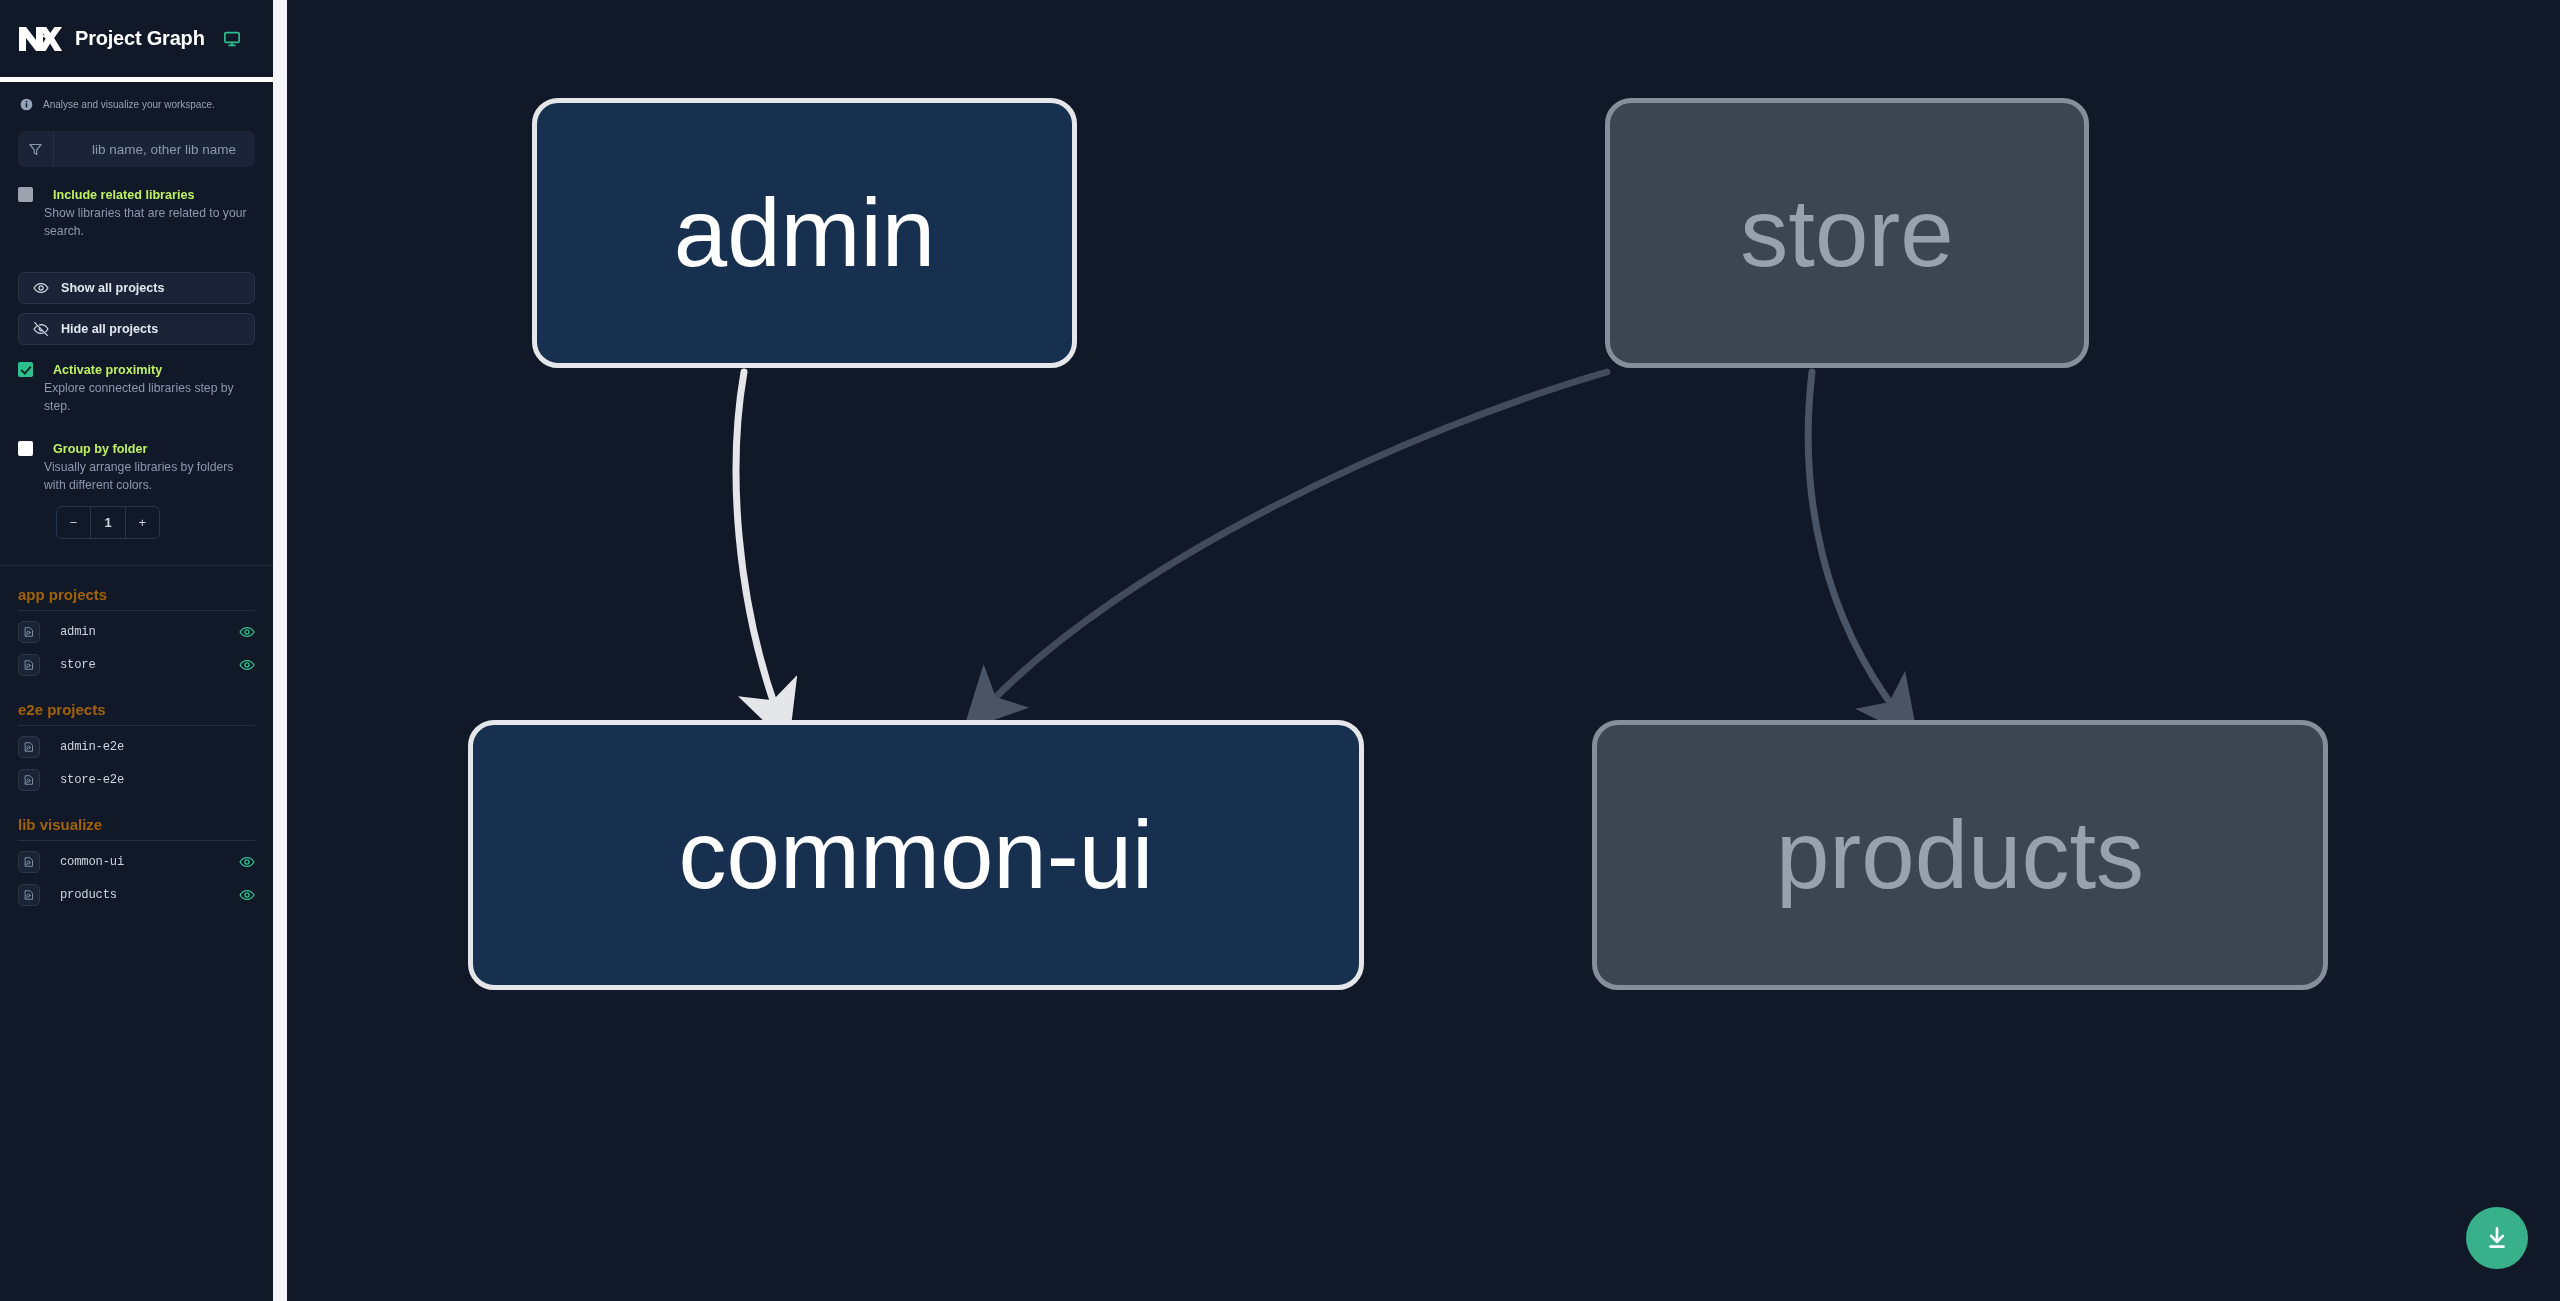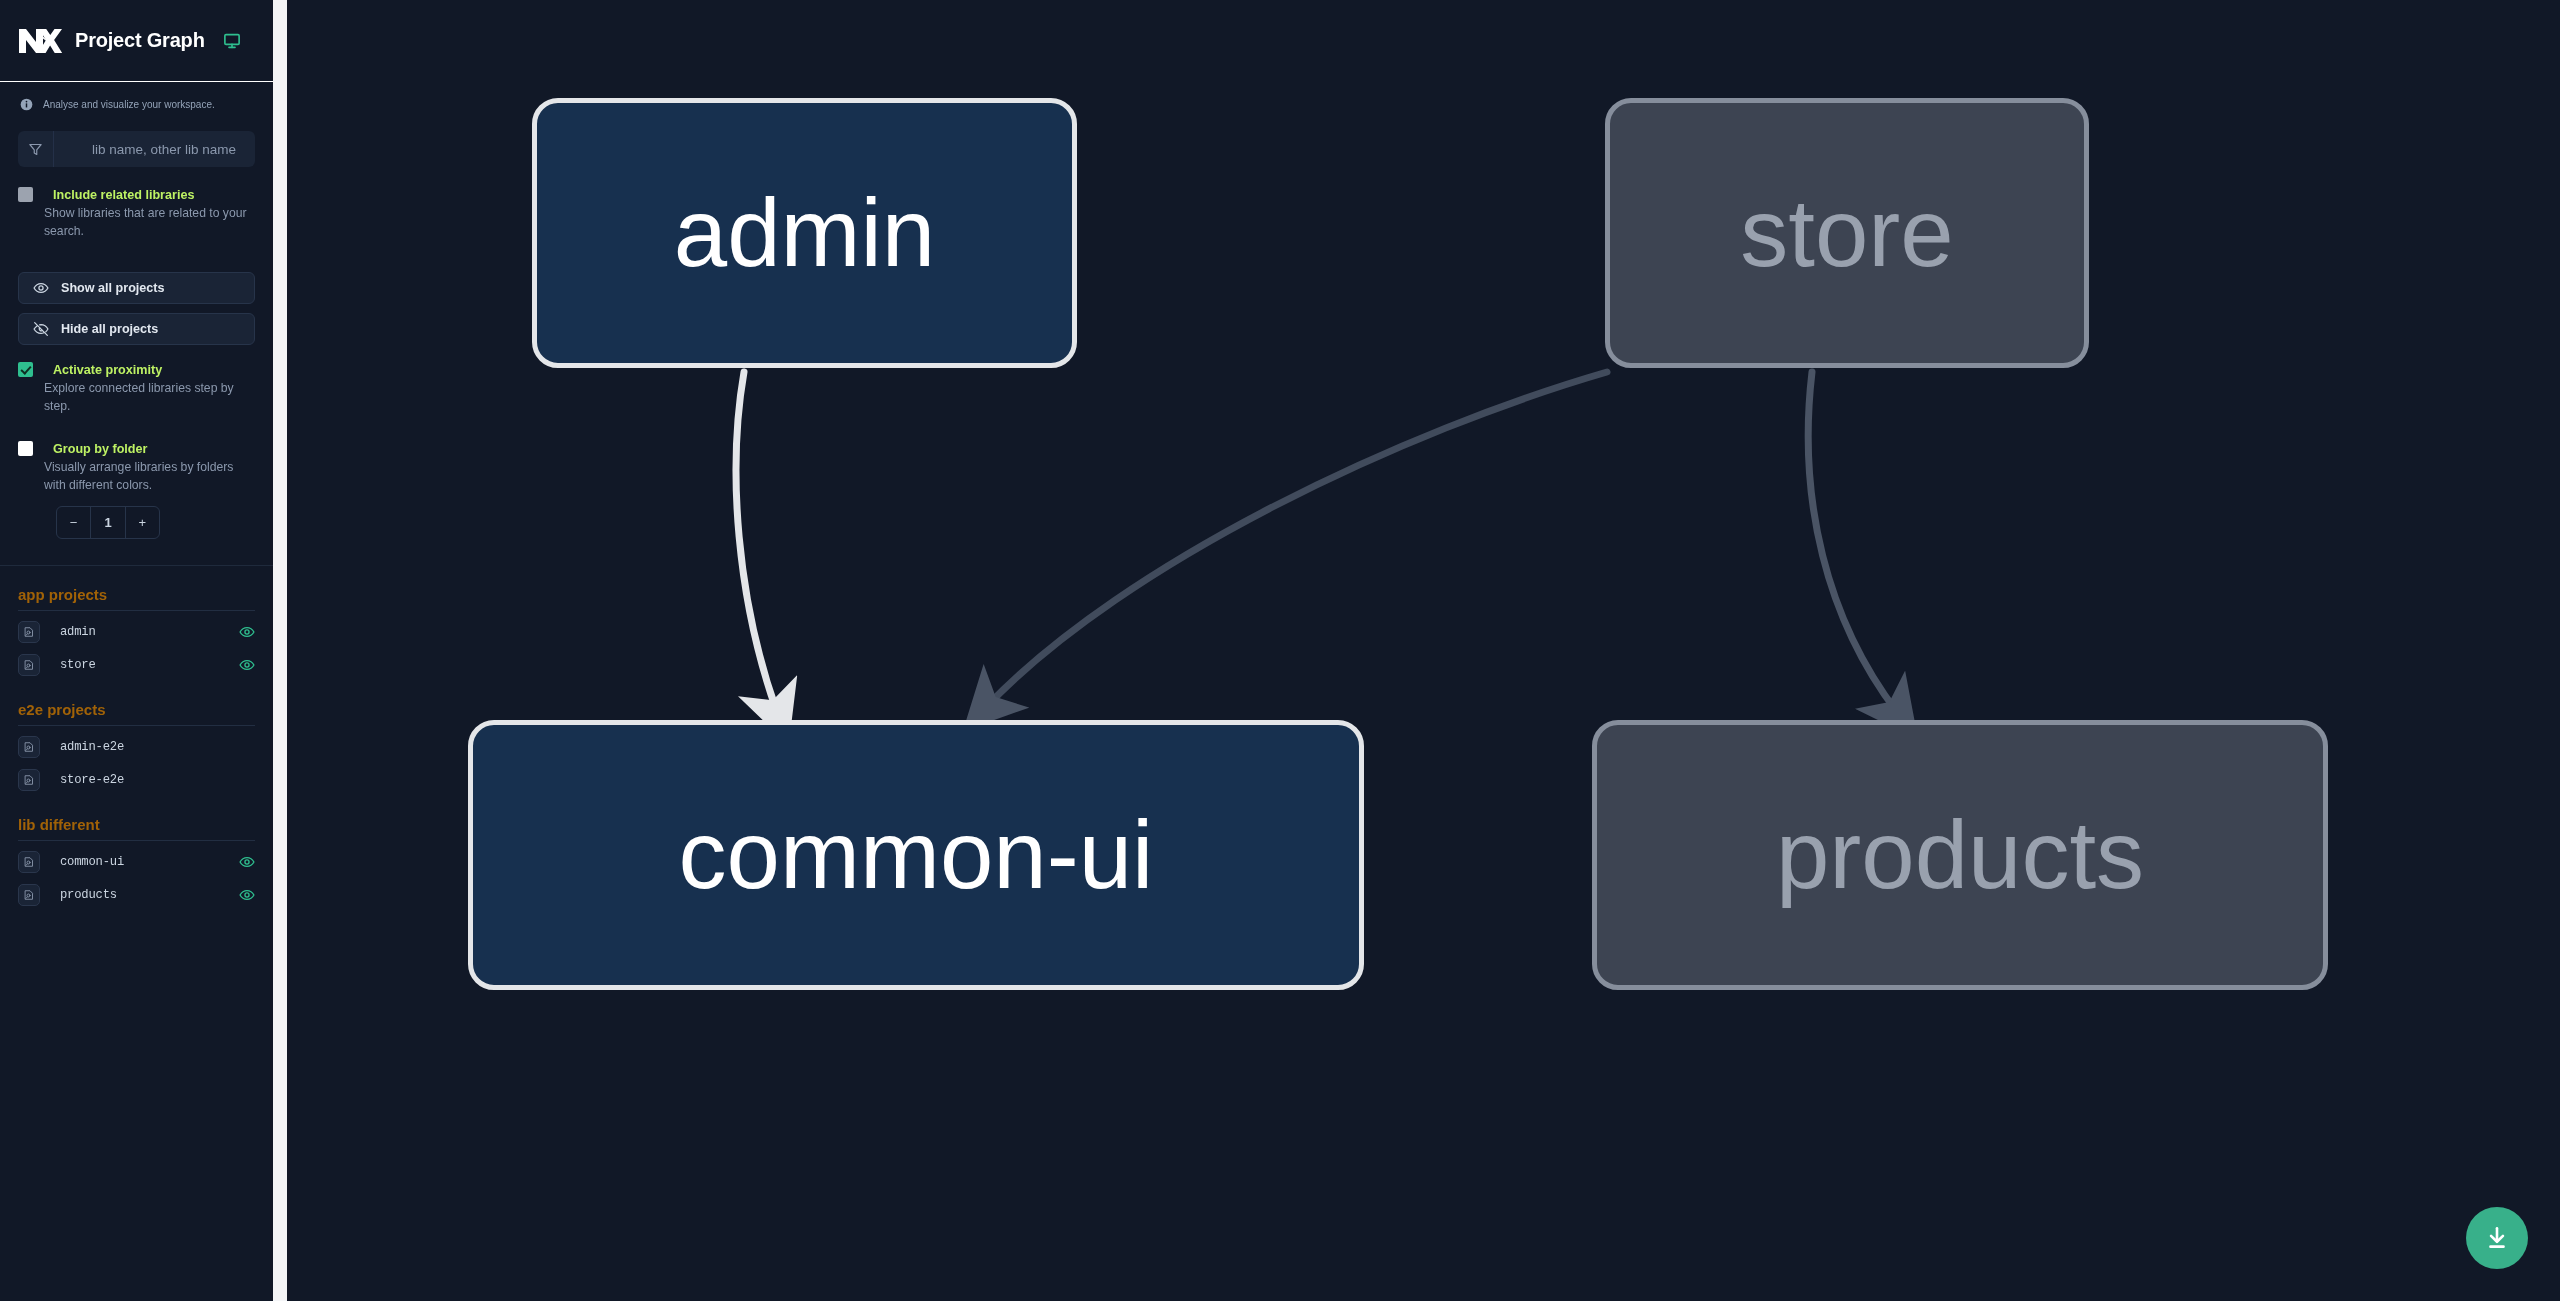--- a/index.html
+++ b/index.html
@@ -27,21 +27,21 @@
     flex: 0 0 273px;
     overflow: hidden;
     position: relative;
   }
   .sb-header {
     height: 82px;
     display: flex;
     align-items: center;
     padding: 0 18px;
     gap: 13px;
-    border-bottom: 1px solid #ffffff;
+    border-bottom: 5px solid #ffffff;
     flex: 0 0 82px;
   }
   .nx-logo { width: 44px; height: 32px; display: block; }
   .sb-title {
     color: #ffffff;
     font-size: 20px;
     font-weight: 700;
     letter-spacing: -0.2px;
     white-space: nowrap;
   }
@@ -437,21 +437,21 @@
             <path d="M5 3.5h9l5 5v12H5z"></path>
               <circle cx="11" cy="13" r="3"></circle>
               <line x1="8.5" y1="16" x2="6" y2="18.5"></line>
           </svg>
         </span>
         <span class="proj-name">store-e2e</span>
       </div>
     </div>
 
     <div class="grp">
-      <div class="grp-title">lib different</div>
+      <div class="grp-title">lib visualize</div>
       <div class="grp-rule"></div>
 
       <div class="proj-row">
         <span class="proj-ico">
           <svg viewBox="0 0 24 24" fill="none" stroke="#8b98ad" stroke-width="1.8" stroke-linecap="round" stroke-linejoin="round" xmlns="http://www.w3.org/2000/svg">
             <path d="M5 3.5h9l5 5v12H5z"></path>
               <circle cx="11" cy="13" r="3"></circle>
               <line x1="8.5" y1="16" x2="6" y2="18.5"></line>
           </svg>
         </span>

